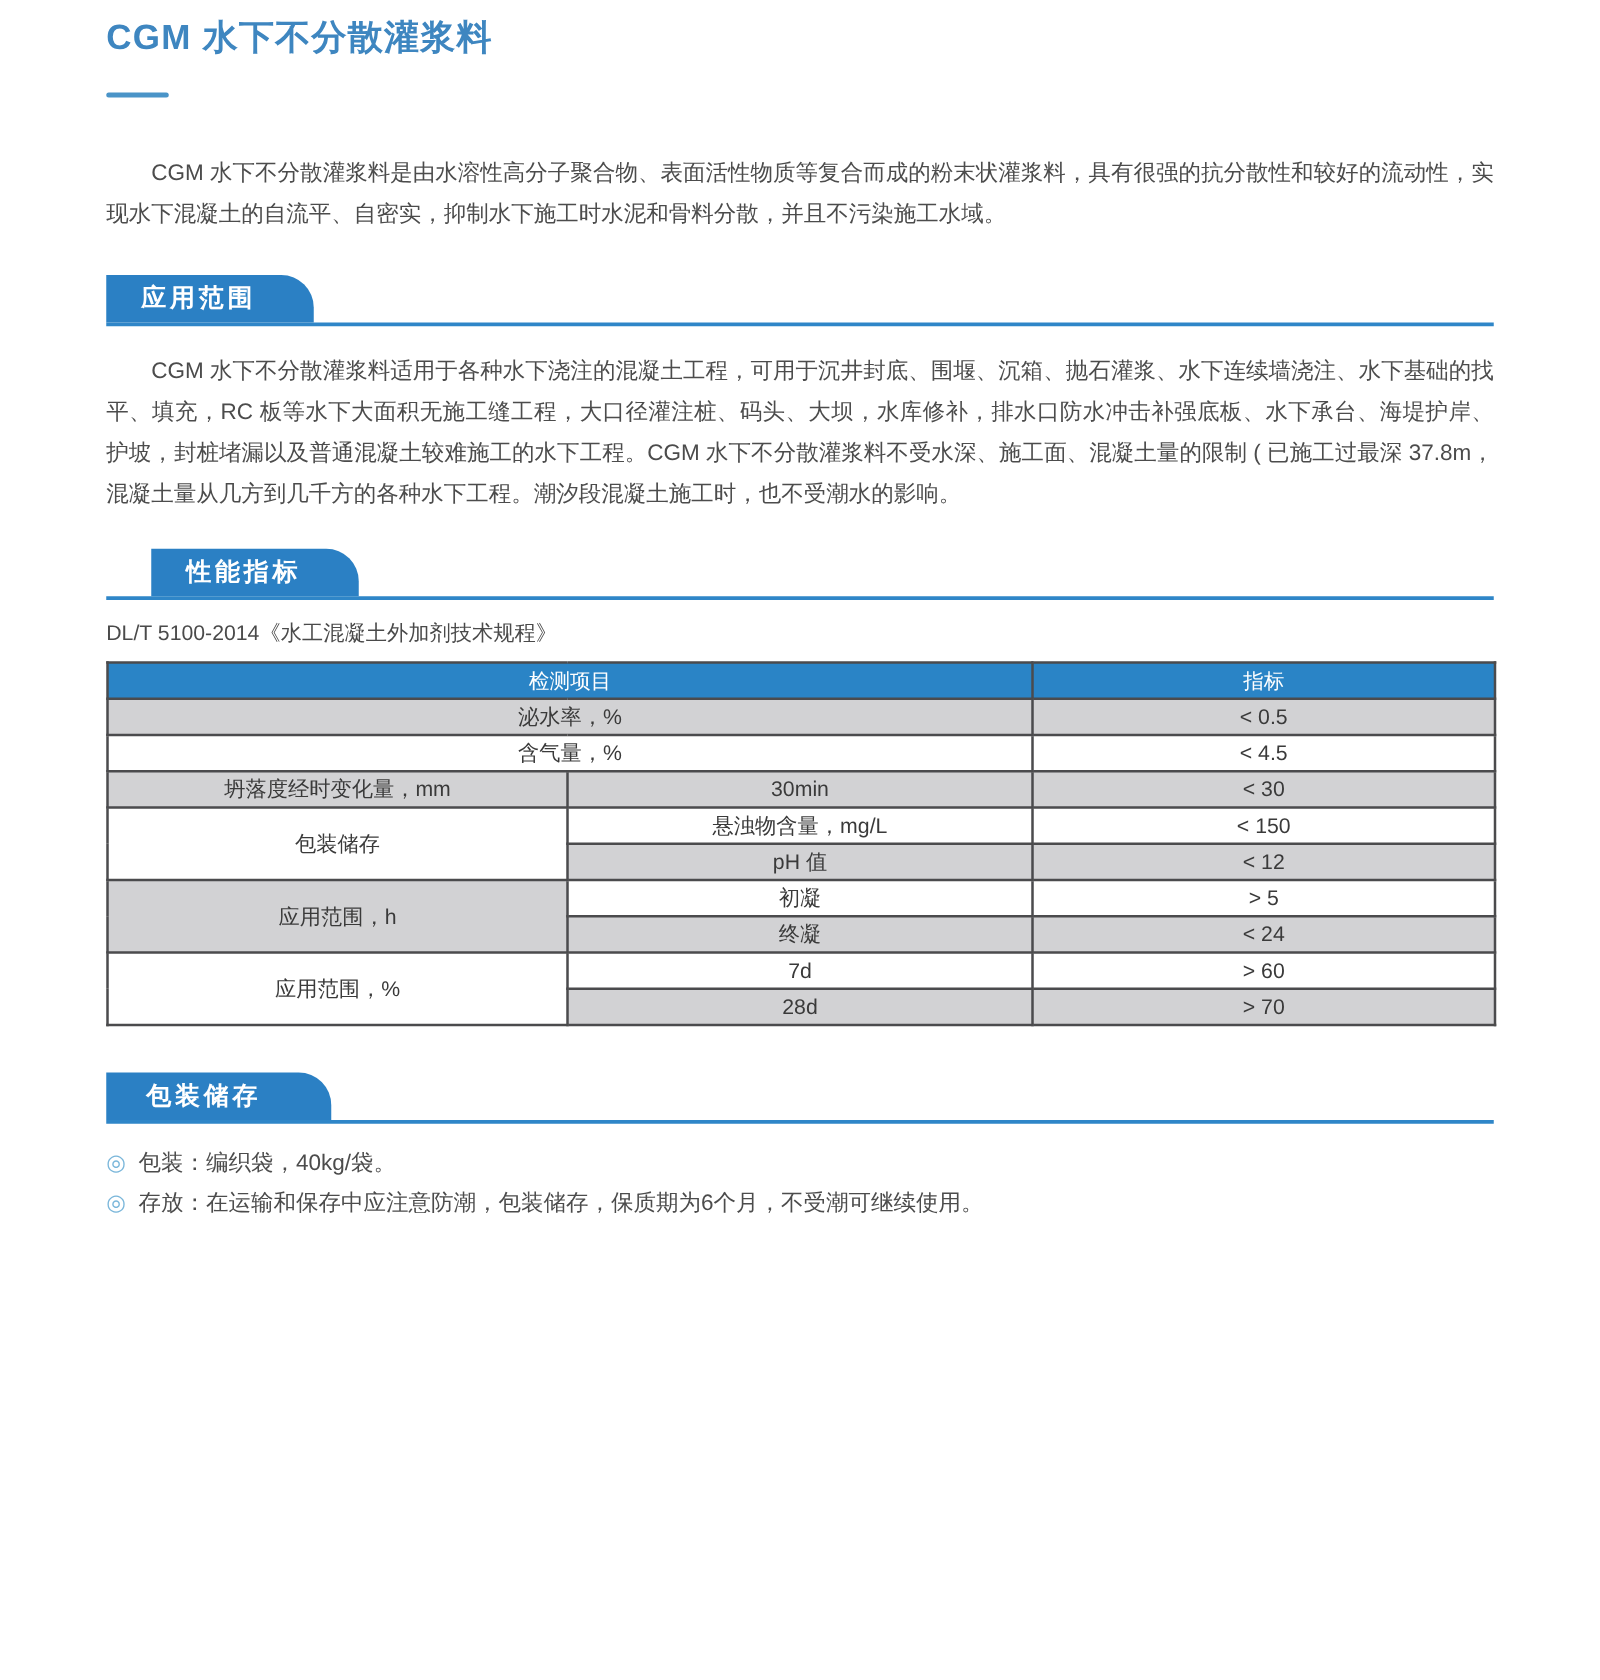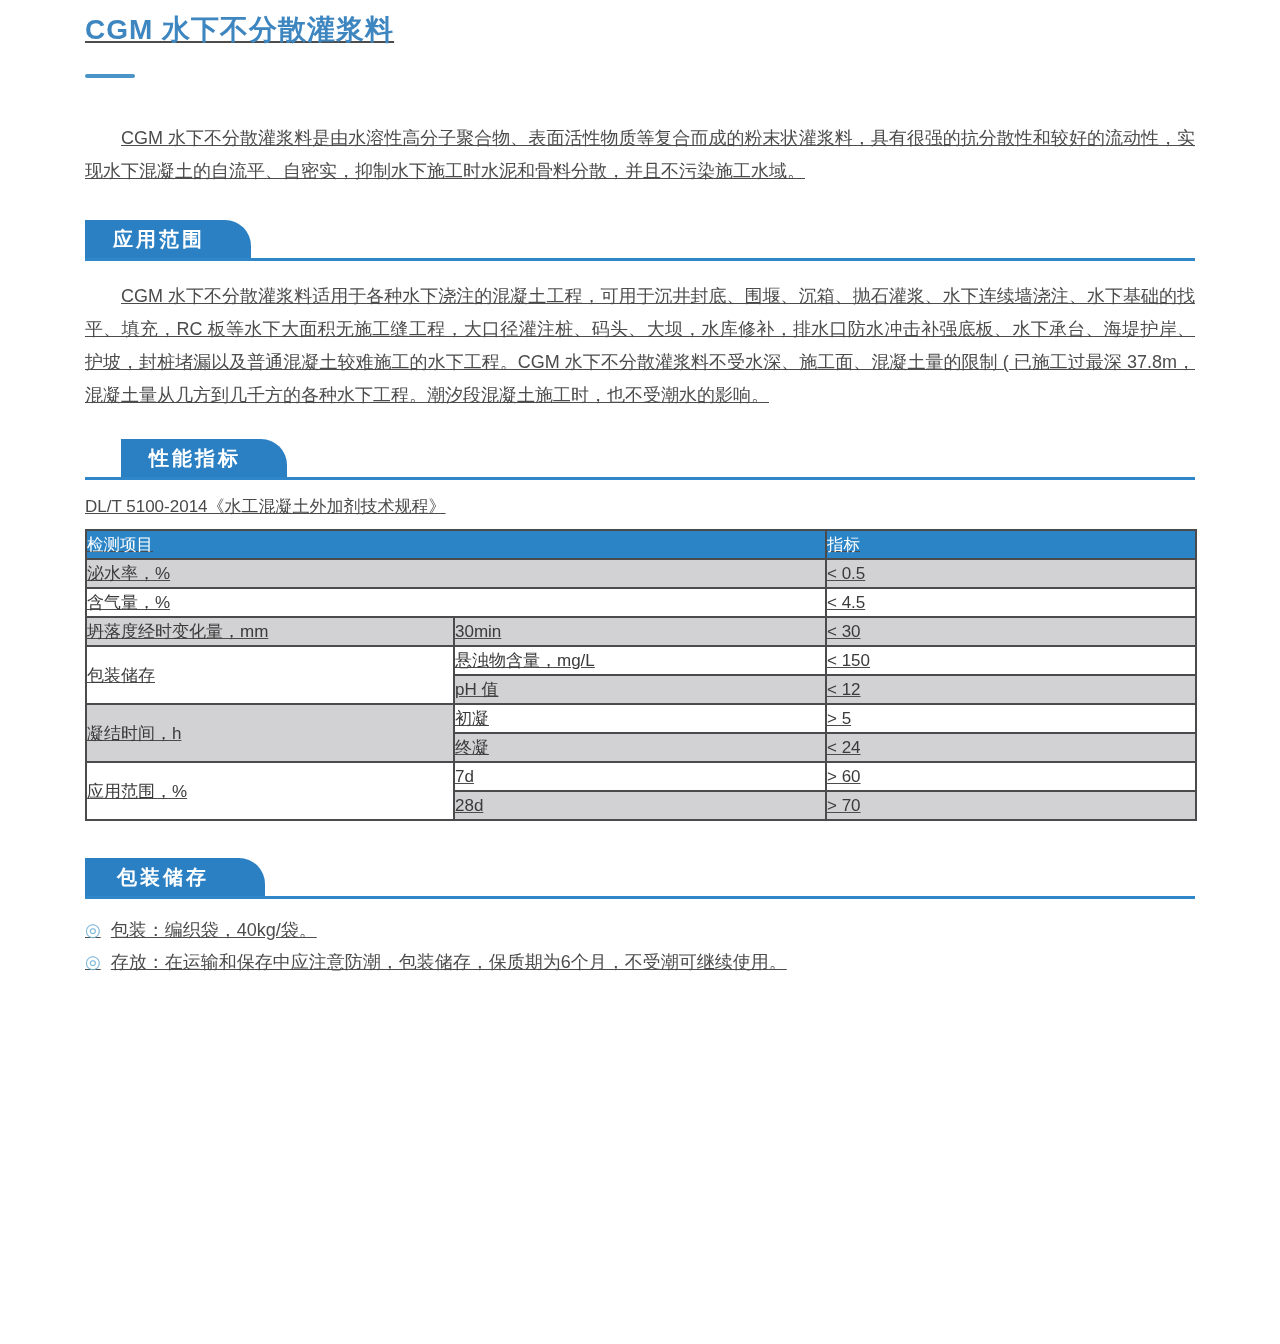--- a/index.html
+++ b/index.html
@@ -3,21 +3,21 @@
 <meta charset="utf-8">
 <style>
   * { box-sizing: border-box; }
   html, body { margin: 0; padding: 0; }
   body {
     width: 1280px; height: 1344px;
     background: #ffffff;
     font-family: "Liberation Sans", "DejaVu Sans", sans-serif;
     color: #4c4c4c;
   }
-  .page { width: 1280px; height: 996px; padding: 12px 85px 0 85px; overflow: hidden; text-decoration: underline; }
+  .page { width: 1280px; height: 996px; padding: 12px 85px 0 85px; overflow: hidden; }
 
   
   .doc-title {
     margin: 0;
     font-size: 28px; line-height: 36px; font-weight: bold;
     color: #3e86c0; letter-spacing: 1px;
   }
   .title-dash { width: 50px; height: 4px; background: #4a94c8; margin-top: 26px; border-radius: 2px; }
 
   
@@ -54,21 +54,21 @@
   }
 
   
   table.perf {
     width: 1110px; margin-top: 11px;
     border-collapse: collapse; table-layout: fixed;
   }
   .perf th, .perf td {
     border: 2px solid #4b4b4d;
     height: 29px; padding: 0;
-    text-align: left; vertical-align: middle;
+    text-align: center; vertical-align: middle;
     font-size: 17px; font-weight: normal; color: #3a3a3a;
   }
   .perf th { background: #2a84c6; color: #ffffff; font-size: 16.5px; }
   .perf td.g { background: #d2d2d4; }
   .perf td.w { background: #ffffff; }
 
   
   .bullets { margin-top: 15px; }
   .bullet { display: flex; align-items: center; font-size: 18px; line-height: 32px; color: #4c4c4c; }
   .ring { color: #79b6da; font-size: 18px; margin-right: 10px; flex: 0 0 auto; }
@@ -126,21 +126,21 @@
     <tr>
       <td rowspan="2" class="w">包装储存</td>
       <td class="w">悬浊物含量，mg/L</td>
       <td class="w">&lt; 150</td>
     </tr>
     <tr>
       <td class="g">pH 值</td>
       <td class="g">&lt; 12</td>
     </tr>
     <tr>
-      <td rowspan="2" class="g">凝结时间，h</td>
+      <td rowspan="2" class="g">应用范围，h</td>
       <td class="w">初凝</td>
       <td class="w">&gt; 5</td>
     </tr>
     <tr>
       <td class="g">终凝</td>
       <td class="g">&lt; 24</td>
     </tr>
     <tr>
       <td rowspan="2" class="w">应用范围，%</td>
       <td class="w">7d</td>

